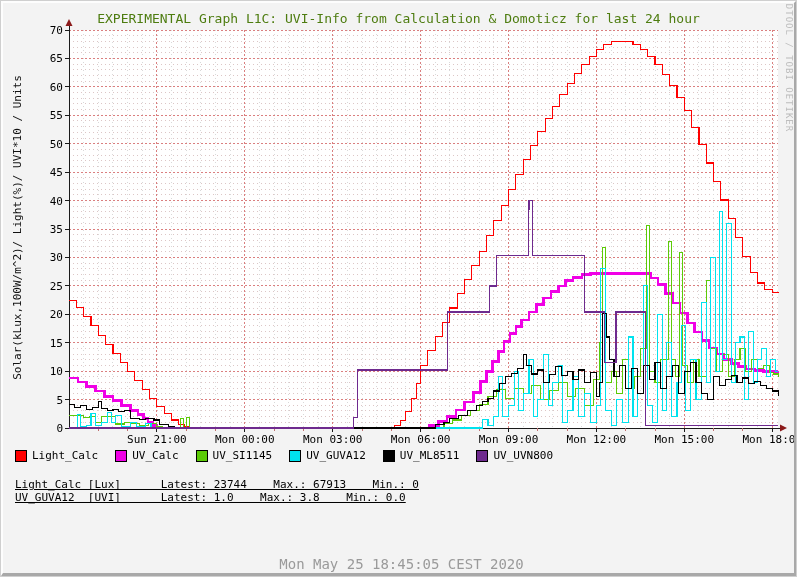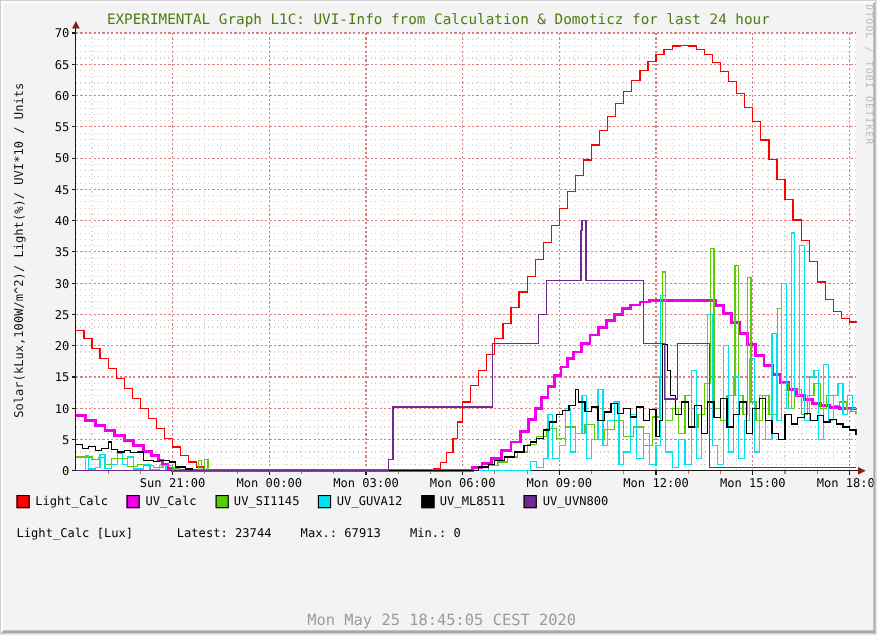--- a/index.html
+++ b/index.html
@@ -25,21 +25,21 @@
     font-size:9px;color:#bdbdbd;letter-spacing:1px;white-space:pre;
   }
   svg#plot{position:absolute;left:0;top:0;}
   .legend{
     position:absolute;left:14px;top:448px;display:flex;
     font-size:11px;color:#000;
   }
   .legend .item{display:flex;align-items:center;margin-right:17px;}
   .legend .sq{width:10px;height:10px;border:1px solid #000;margin-right:5px;display:inline-block;}
   .stats{position:absolute;left:14px;top:477px;font-size:11px;line-height:13.4px;color:#000;}
-  .stats div{white-space:pre;}
+  .stats div{white-space:pre;text-decoration:underline;}
   .footer{
     position:absolute;left:3px;top:555px;width:100%;text-align:center;
     font-size:14px;color:#9a9a9a;white-space:pre;
   }
 </style>
 </head>
 <body>
 
 <div class="img">
   <div class="bevel"></div>
@@ -273,15 +273,16 @@
         <span class="sq" style="background: rgb(0, 0, 0);"></span>
         <span>UV_ML8511</span>
       </span>
       <span class="item">
         <span class="sq" style="background: rgb(110, 42, 142);"></span>
         <span>UV_UVN800</span>
       </span>
     </div>
   <div class="stats" id="stats">
       <div>Light_Calc [Lux]      Latest: 23744    Max.: 67913    Min.: 0</div>
+      <div>UV_GUVA12  [UVI]      Latest: 1.0    Max.: 3.8    Min.: 0.0</div>
     </div>
   <div class="footer">Mon May 25 18:45:05 CEST 2020</div>
 </div>
 
 </body></html>

